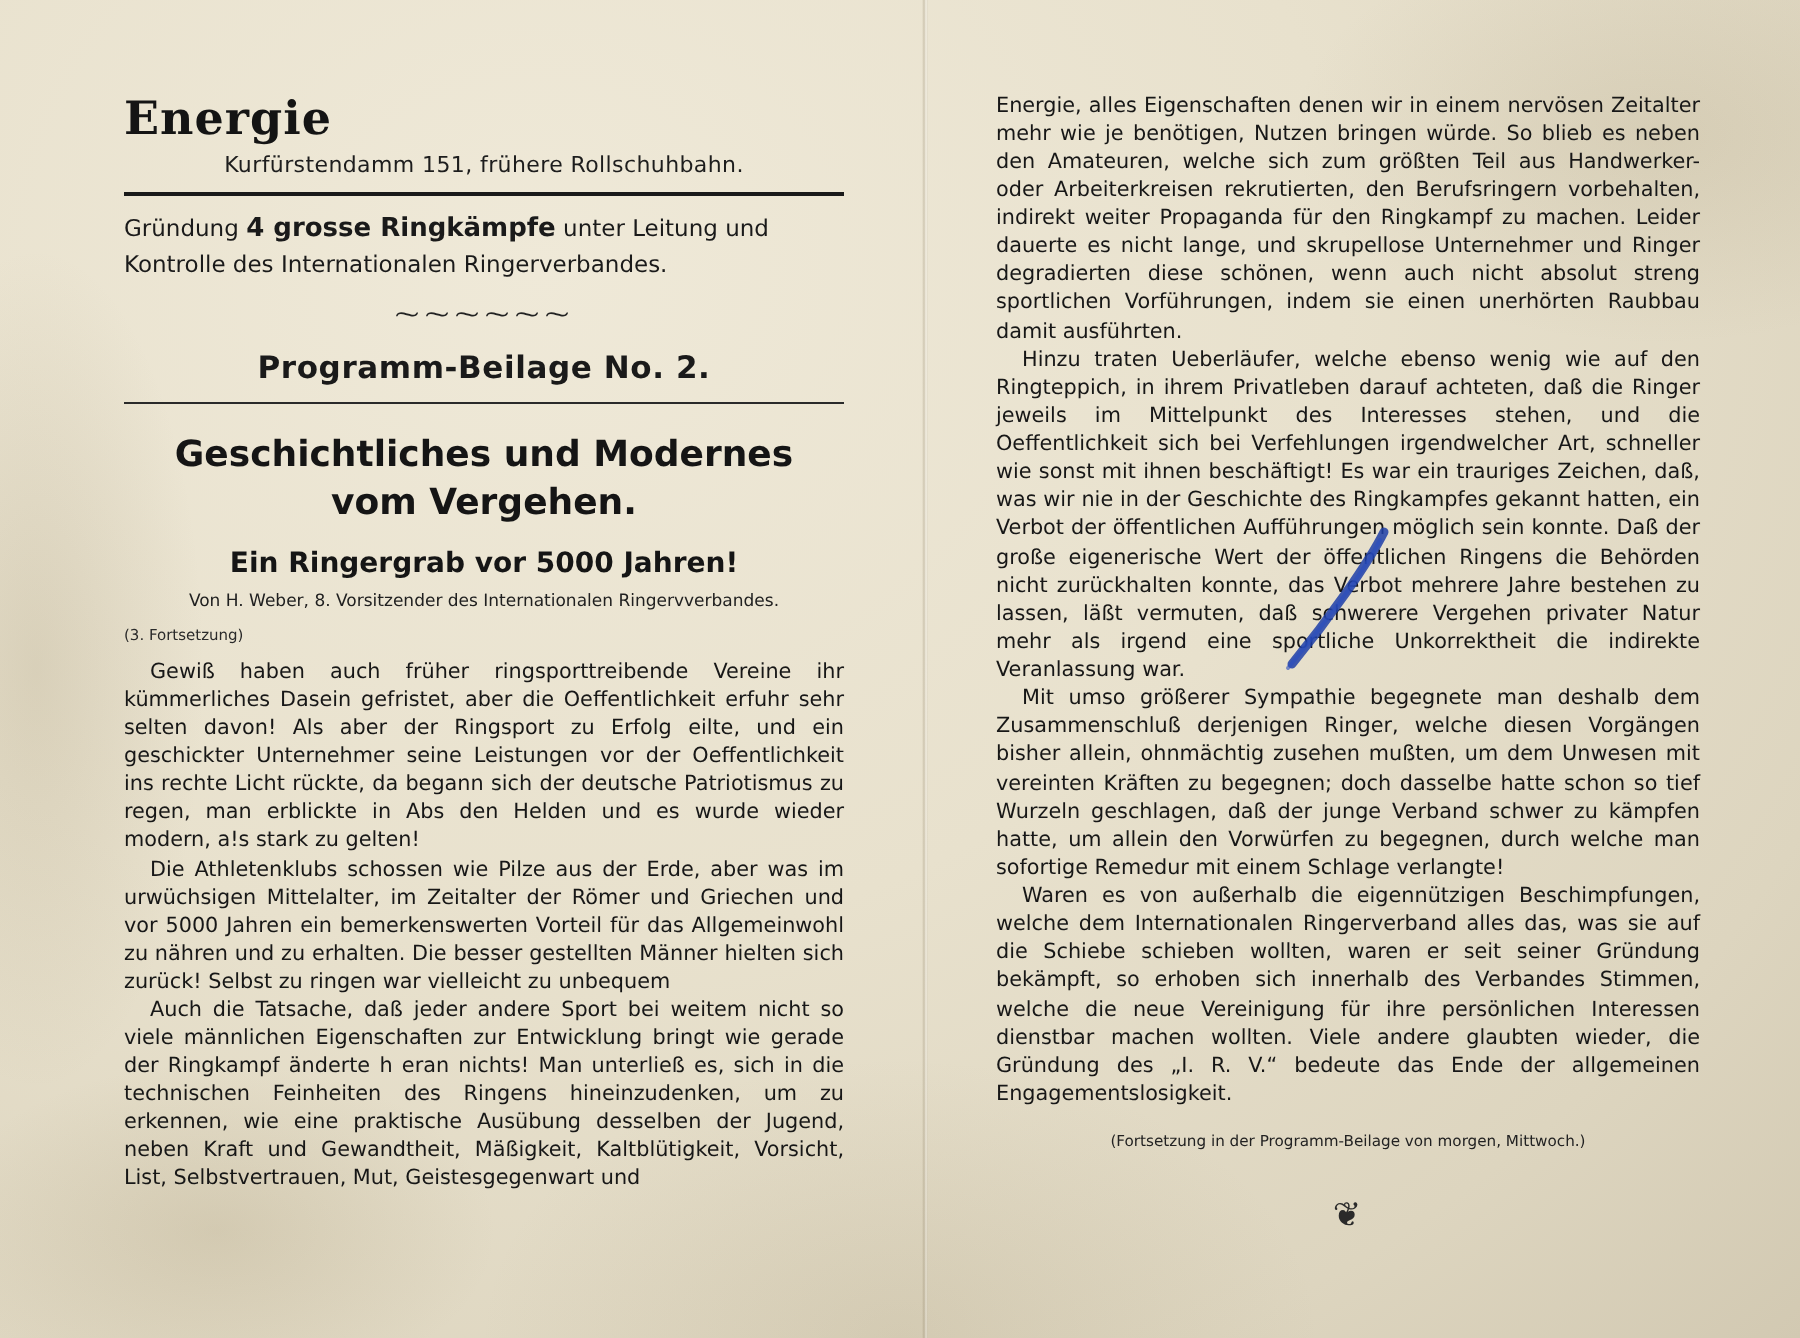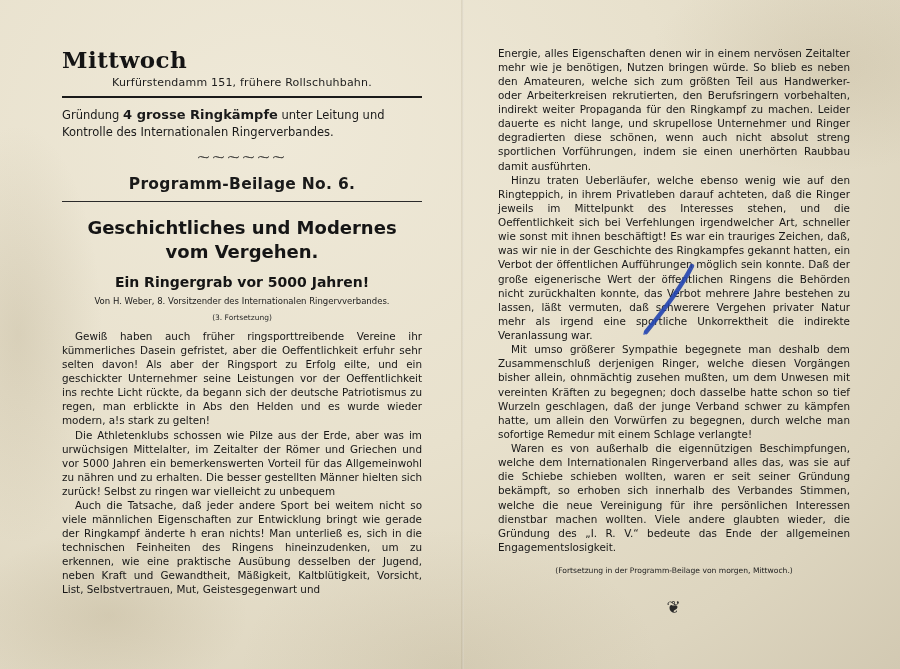--- a/index.html
+++ b/index.html
@@ -136,21 +136,20 @@
   .byline {
     font-family: "DejaVu Sans", sans-serif;
     font-size: 8.5px;
     text-align: center;
     margin: 6px 0 0 0;
     color: #202020;
   }
   .fortsetzung {
     font-family: "DejaVu Sans", sans-serif;
     font-size: 7.5px;
-    text-align: center;
     margin: 7px 0 8px 0;
     color: #2a2a2a;
   }
 
   
   .body-text {
     font-family: "DejaVu Sans", sans-serif;
     font-size: 10.4px;
     line-height: 1.345;
     text-align: justify;
@@ -192,31 +191,31 @@
 <body>
 
 <div id="page">
 
   <div class="fold"></div>
 
   <div class="col col-left">
 
     <div class="masthead">
       <div class="mast-line1">
-        <span class="mast-olympia">Mittwoch</span>
+        <span class="mast-olympia">Energie</span>
       </div>
       <div class="mast-sub">Kurfürstendamm 151, frühere Rollschuhbahn.</div>
       <hr class="rule-dark">
       <div class="taeglich">
         <span>Gründung</span>
         <b>4 grosse Ringkämpfe</b>
         <span>unter Leitung und Kontrolle des Internationalen Ringerverbandes.</span>
       </div>
       <div class="ornament">⁓⁓⁓⁓⁓⁓</div>
-      <div class="programm">Programm-Beilage No. 6.</div>
+      <div class="programm">Programm-Beilage No. 2.</div>
       <hr class="rule-thin">
     </div>
 
     <h1 class="title">
       <span>Geschichtliches und Modernes</span><br>
       <span>vom Vergehen.</span>
     </h1>
     <div class="subtitle">Ein Ringergrab vor 5000 Jahren!</div>
     <div class="byline">Von H. Weber, 8. Vorsitzender des Internationalen Ringervverbandes.</div>
     <div class="fortsetzung">(3. Fortsetzung)</div>

